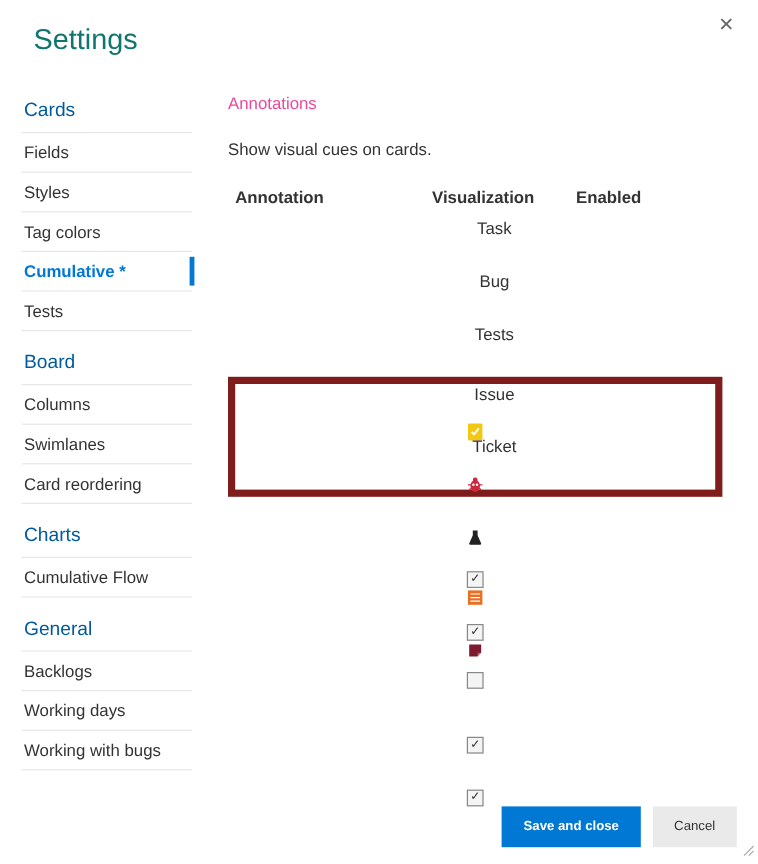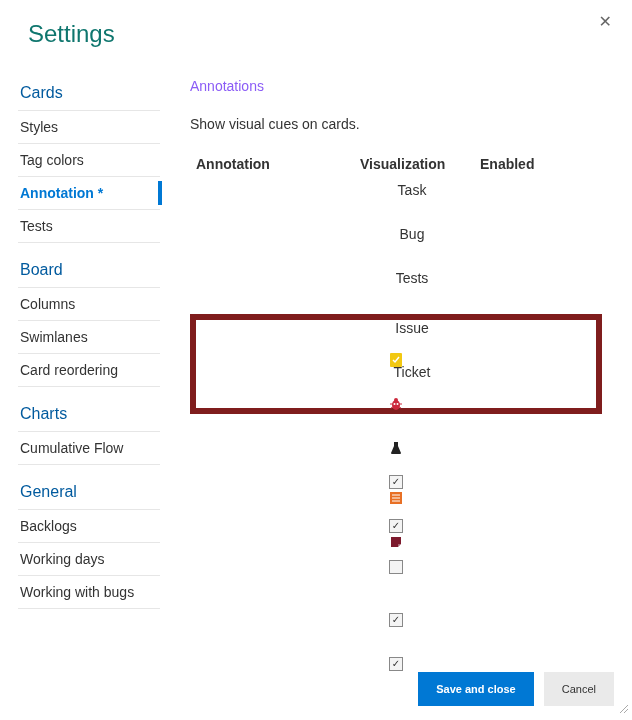--- a/index.html
+++ b/index.html
@@ -68,21 +68,21 @@
     width: 4px;
     background: #0078d4;
   }
   
   .main {
     flex: 1;
     padding: 0 30px 0 30px;
   }
   .panel-title {
     font-size: 14px;
-    color: #8b5cf6;
+    color: #ec4899;
     margin-bottom: 22px;
   }
   .panel-desc {
     font-size: 14px;
     color: #333;
     margin-bottom: 20px;
   }
   .table-header {
     display: flex;
     font-weight: 700;
@@ -147,23 +147,24 @@
 </head>
 <body>
 
 <div class="close-btn">✕</div>
 <div class="dialog-title">Settings</div>
 
 <div class="body-area">
   <div class="sidebar" id="sidebar">
       <div class="side-group">
         <div class="side-group-header">Cards</div>
+        <div class="side-item">Fields</div>
         <div class="side-item">Styles</div>
         <div class="side-item">Tag colors</div>
-        <div class="side-item selected">Annotation *</div>
+        <div class="side-item selected">Cumulative *</div>
         <div class="side-item">Tests</div>
       </div>
       <div class="side-group">
         <div class="side-group-header">Board</div>
         <div class="side-item">Columns</div>
         <div class="side-item">Swimlanes</div>
         <div class="side-item">Card reordering</div>
       </div>
       <div class="side-group">
         <div class="side-group-header">Charts</div>

